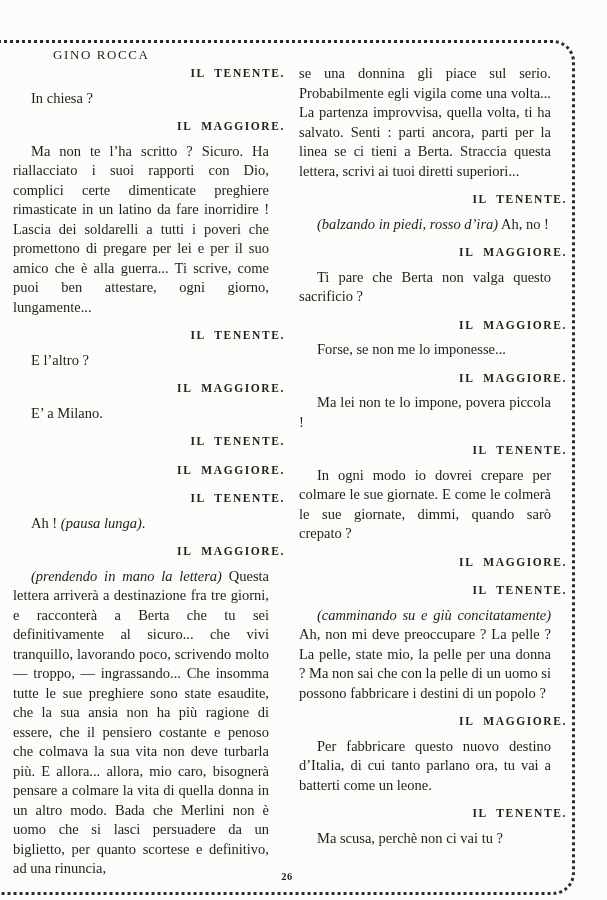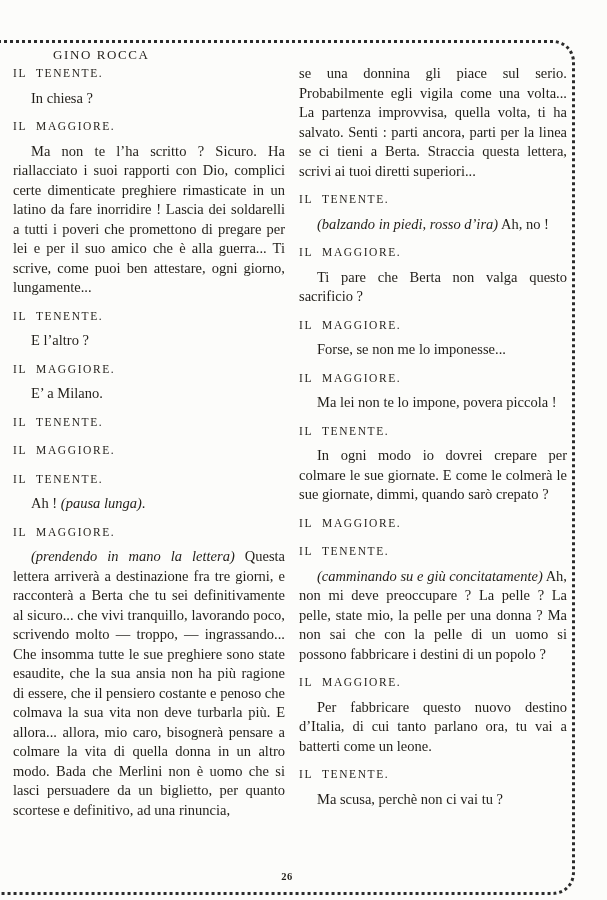--- a/index.html
+++ b/index.html
@@ -38,32 +38,33 @@
   .col {
     position: absolute;
     top: 64px;
     text-align: justify;
     font-size: 14.5px;
     line-height: 19.5px;
   }
   .col-left  { left: 13px;  width: 272px; }
   .col-right { left: 299px; width: 268px; }
   .para {
-    margin: 0 0 3px 0;
+    margin: 0 16px 3px 0;
     text-indent: 18px;
   }
   .para.noindent { text-indent: 0; }
   .speaker {
-    text-align: left;
+    text-align: right;
     text-indent: 0;
     font-size: 11.5px;
     letter-spacing: 1.6px;
     word-spacing: 5px;
     margin: 9px 0 5px 0;
     white-space: nowrap;
+    font-weight: bold;
   }
   .col > :first-child { margin-top: 0; }
   .stage { font-style: italic; }
   .page-number {
     position: absolute;
     top: 871px;
     left: 0;
     width: 574px;
     text-align: center;
     font-size: 10.5px;

